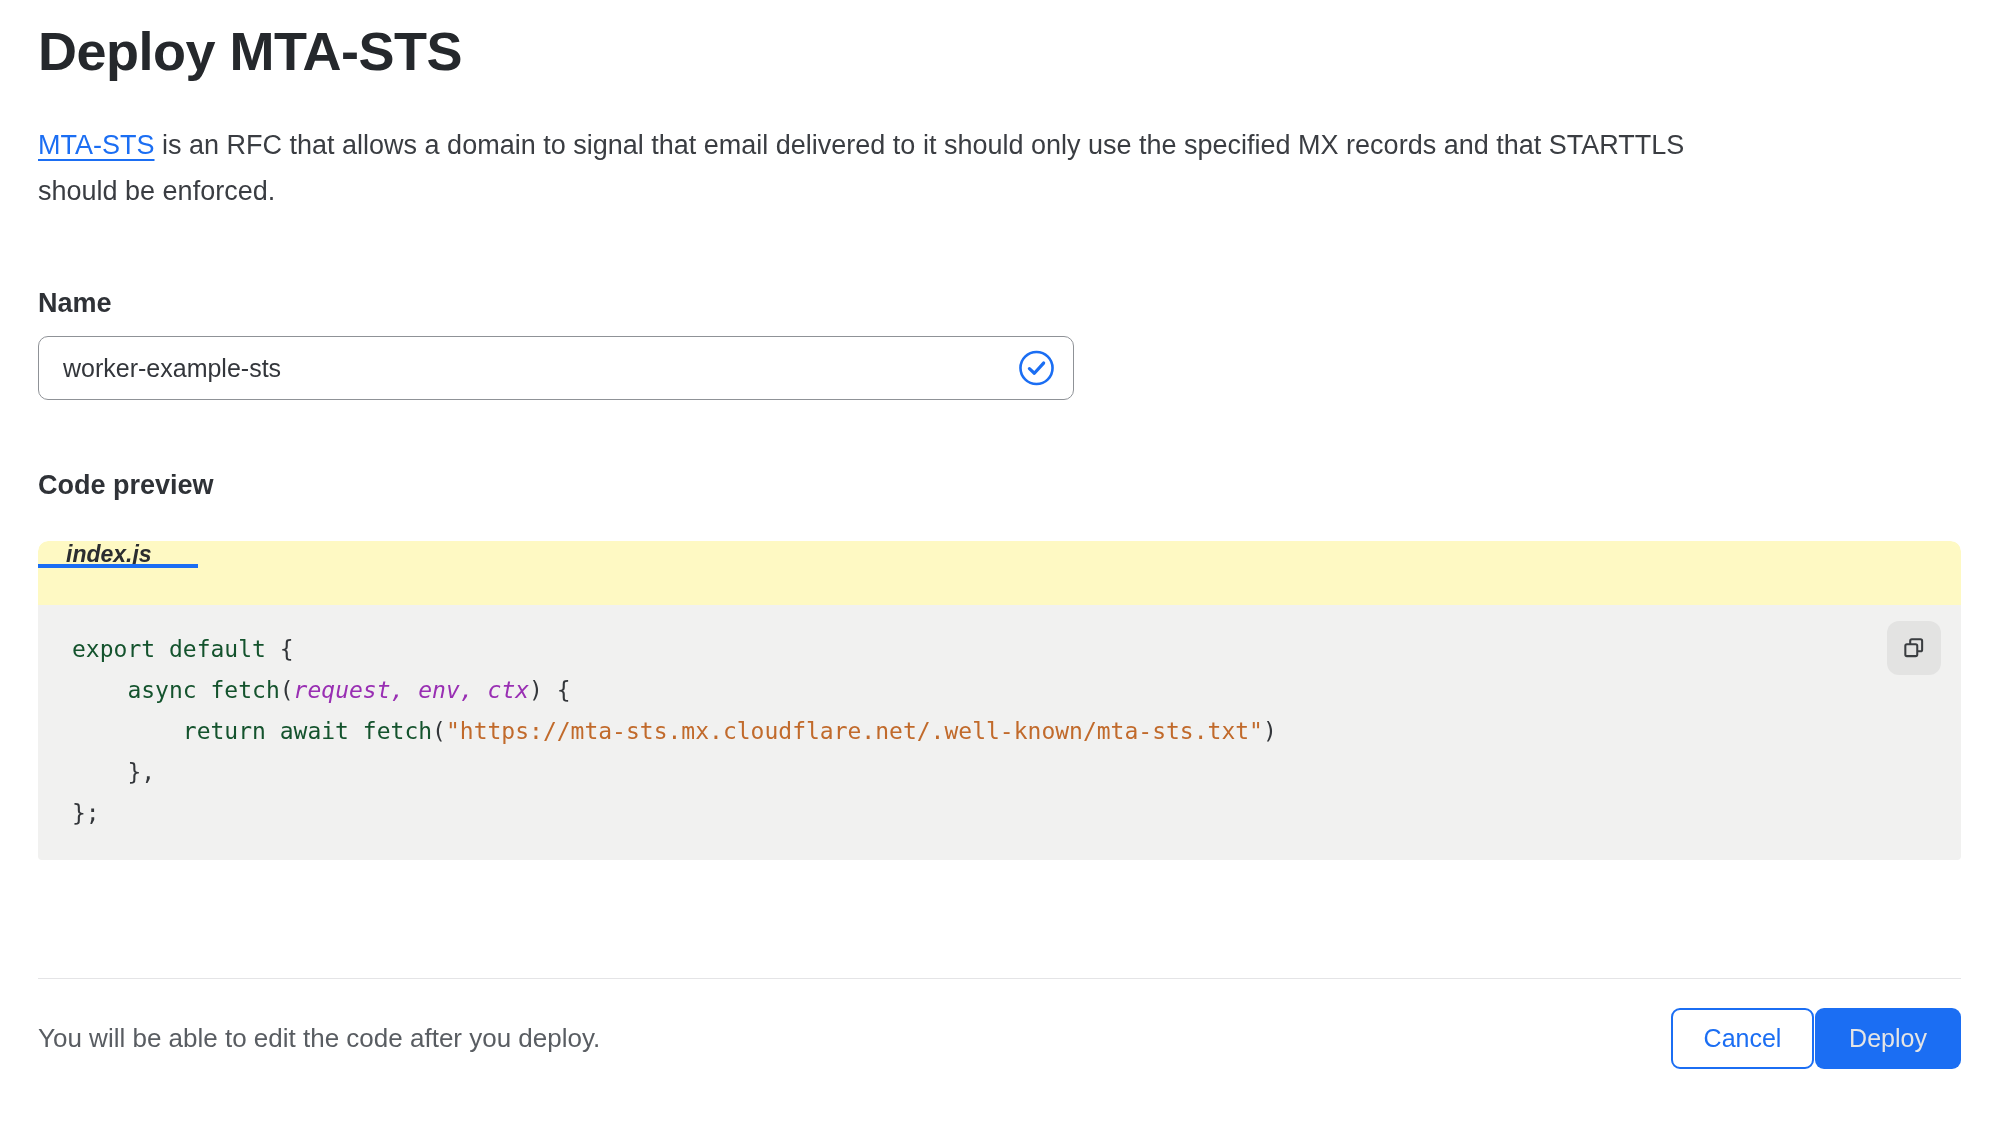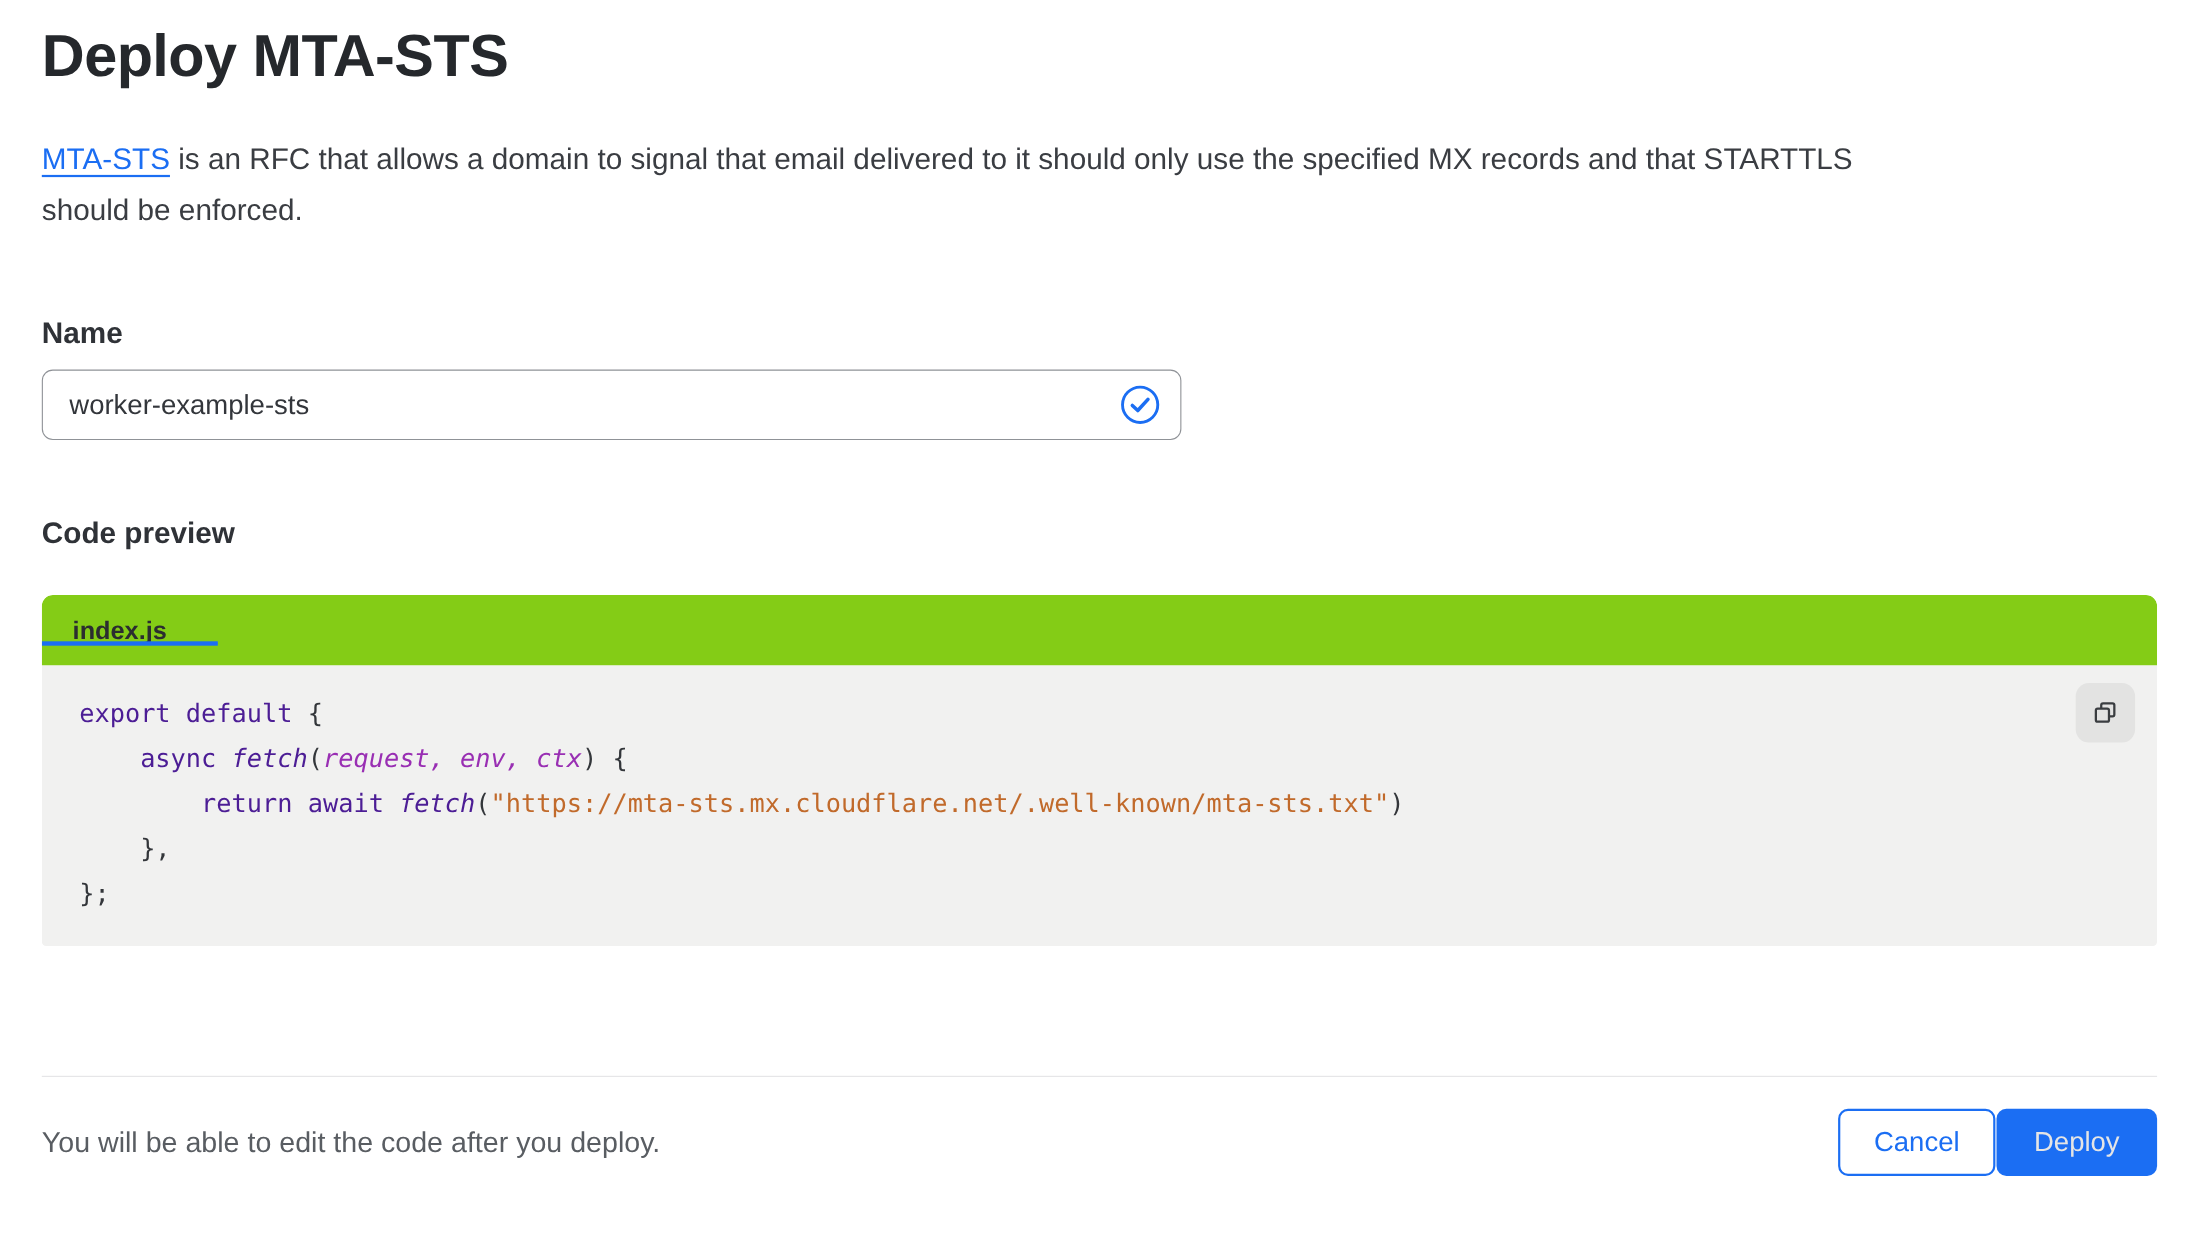--- a/index.html
+++ b/index.html
@@ -77,24 +77,25 @@
   
   .code-label { margin-top: 70px; }
   .editor {
     margin-top: 40px;
     width: 1923px;
     border-radius: 10px 10px 4px 4px;
     overflow: hidden;
   }
   .tabbar {
     height: 64px;
-    background: #84cc16;
+    background: #fef9c3;
     border-radius: 10px 10px 0 0;
     display: flex;
-    align-items: center;
+    align-items: flex-start;
+    font-style: italic;
   }
   .tab {
     position: relative;
     width: 160px;
     padding-left: 28px;
     display: flex;
     align-items: center;
     font-size: 23px;
     font-weight: 700;
     color: #2b2d30;
@@ -113,22 +114,22 @@
     padding: 24px 0 26px 34px;
     min-height: 253px;
   }
   .code-line {
     font-family: "DejaVu Sans Mono", monospace;
     font-size: 23px;
     line-height: 41px;
     white-space: pre;
   }
   .tok-pl  { color: #33363a; }
-  .tok-kw  { color: #4c1d95; }
-  .tok-fn  { color: #4c1d95; font-style: italic; }
+  .tok-kw  { color: #14532d; }
+  .tok-fn  { color: #14532d; }
   .tok-prm { color: #992fb3; font-style: italic; }
   .tok-str { color: #c16a2b; }
 
   .copy-btn {
     position: absolute;
     top: 16px;
     right: 20px;
     width: 54px;
     height: 54px;
     background: #e3e3e2;

